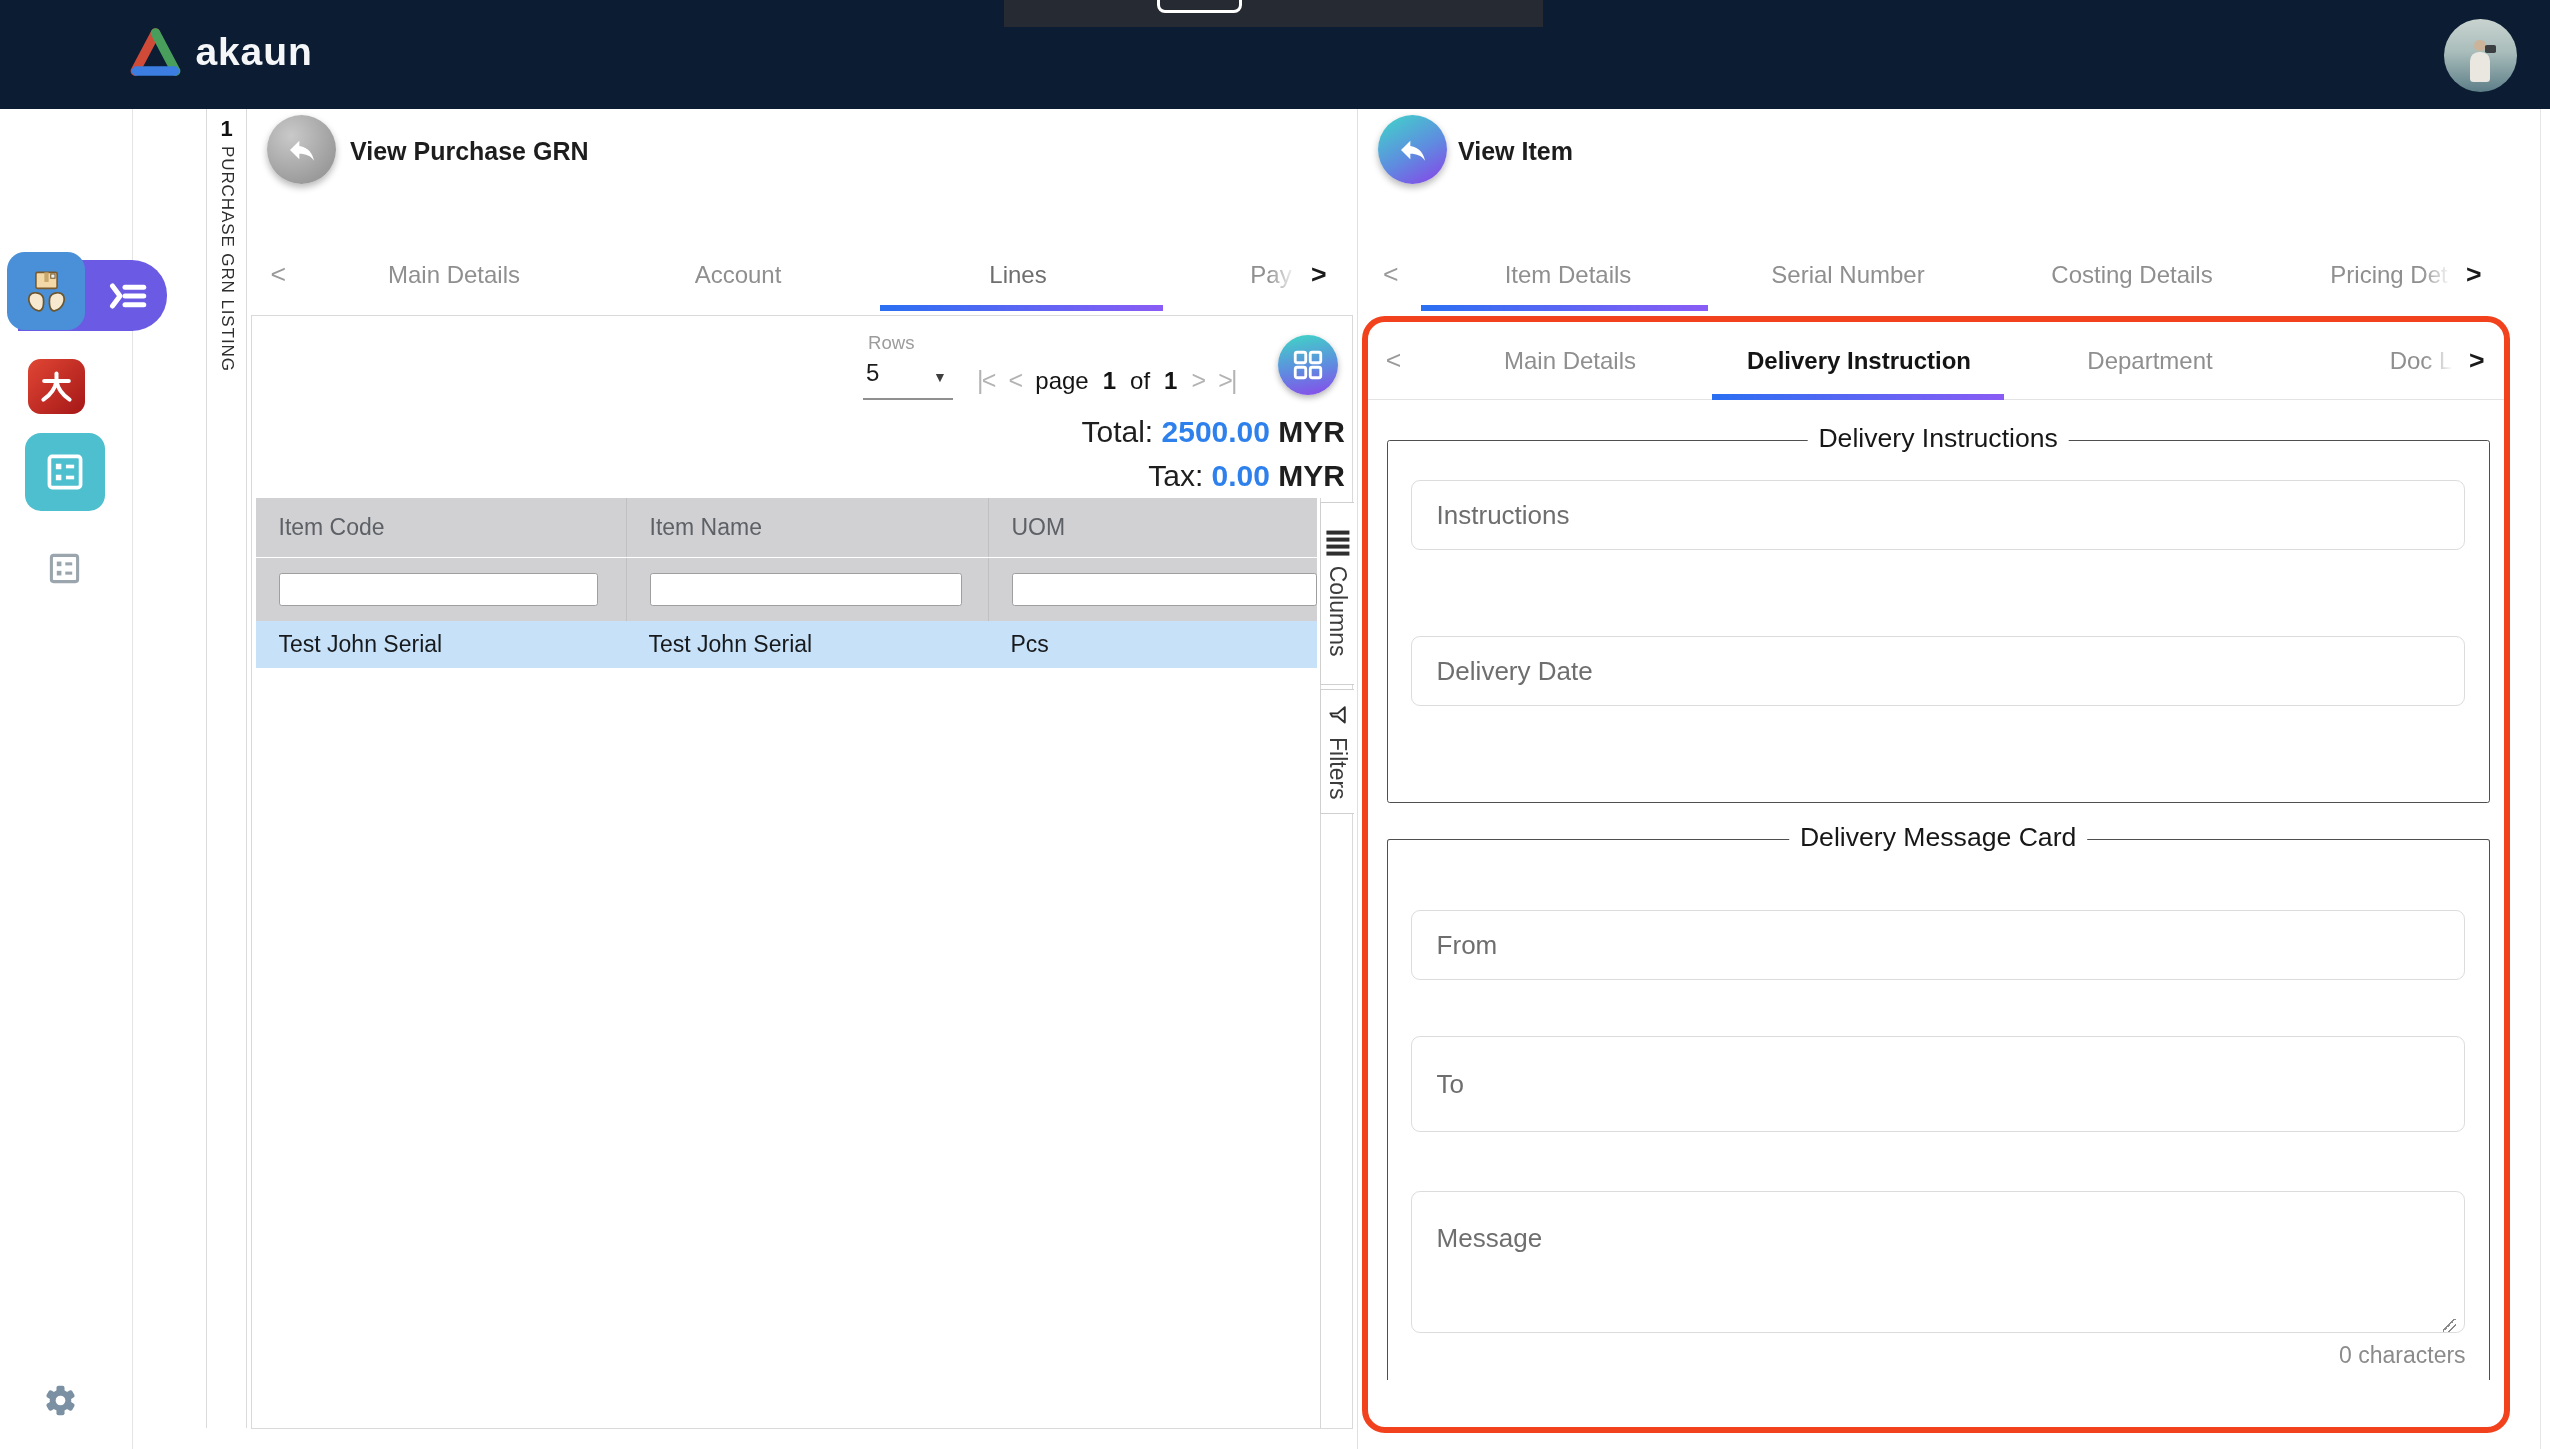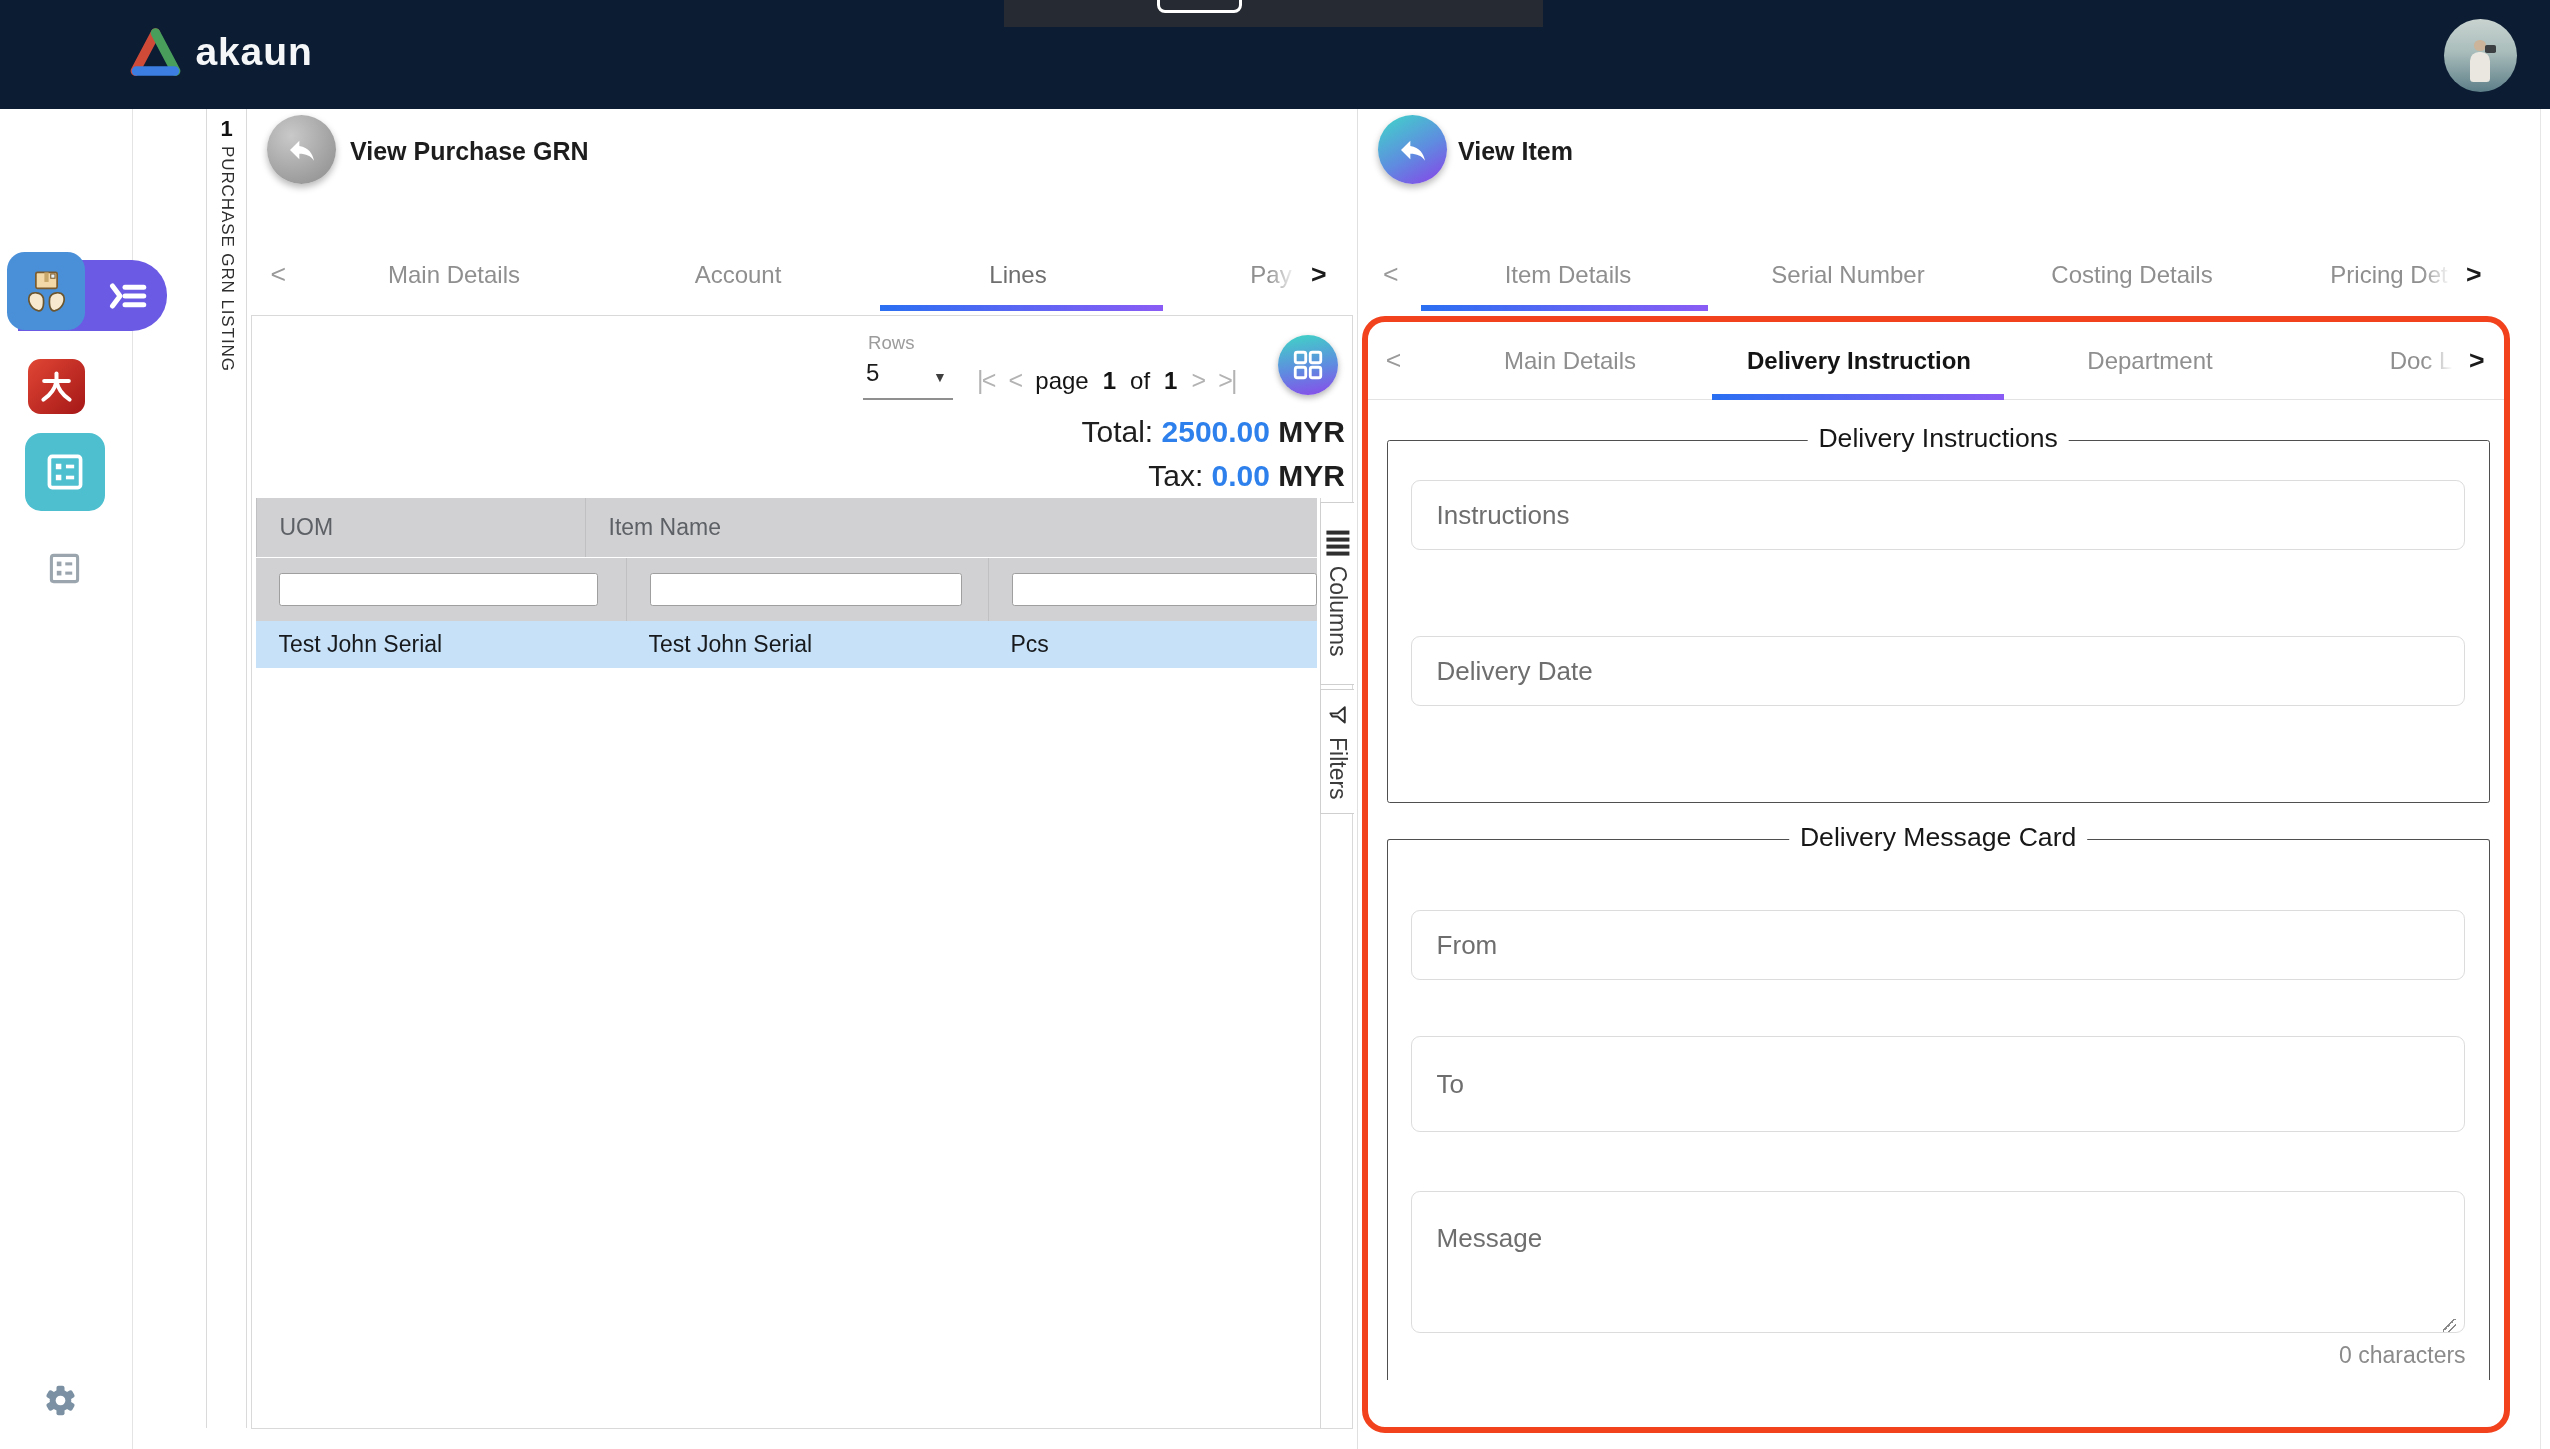--- a/index.html
+++ b/index.html
@@ -244,22 +244,23 @@
         </div>
         <div>
           <span>Tax:</span>
           <span class="num">0.00</span>
           <span class="cur">MYR</span>
         </div>
       </div>
 
       <div class="grid-table">
         <div class="trow thead">
+          <div class="tc tc1">Item Code</div>
+          <div class="tc tc2">Item Name</div>
           <div class="tc tc3">UOM</div>
-          <div class="tc tc2">Item Name</div>
         </div>
         <div class="trow tfilter">
           <div class="tc tc1">
               <input class="filter-input" style="width: 319px;">
             </div>
           <div class="tc tc2">
               <input class="filter-input" style="">
             </div>
           <div class="tc tc3">
               <input class="filter-input" style="">

